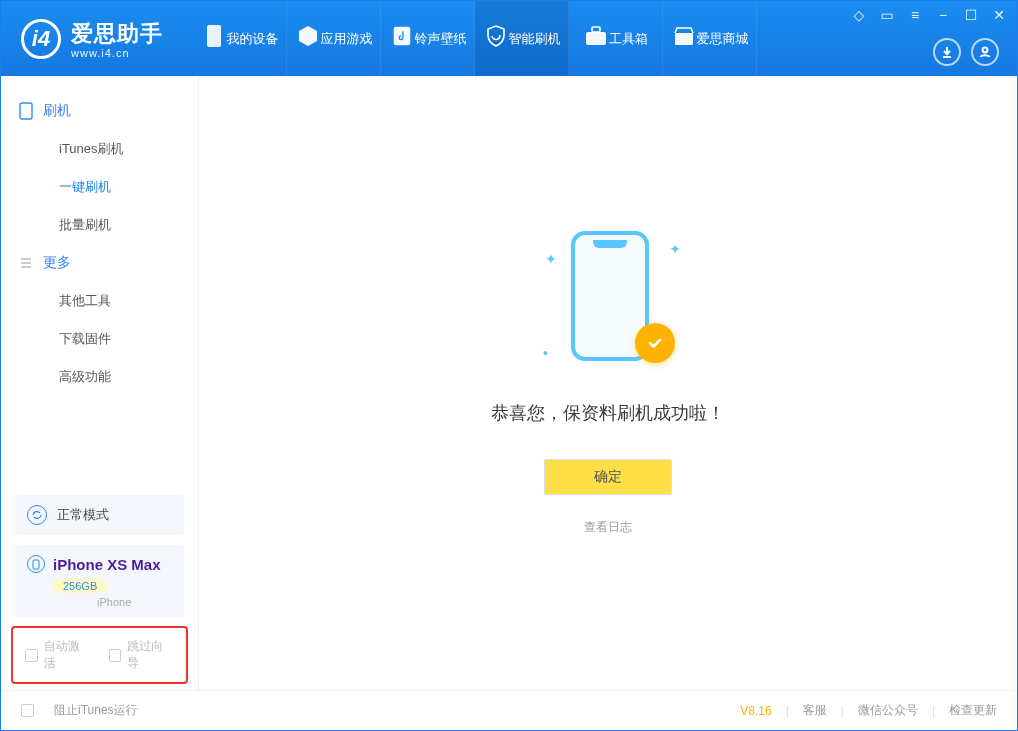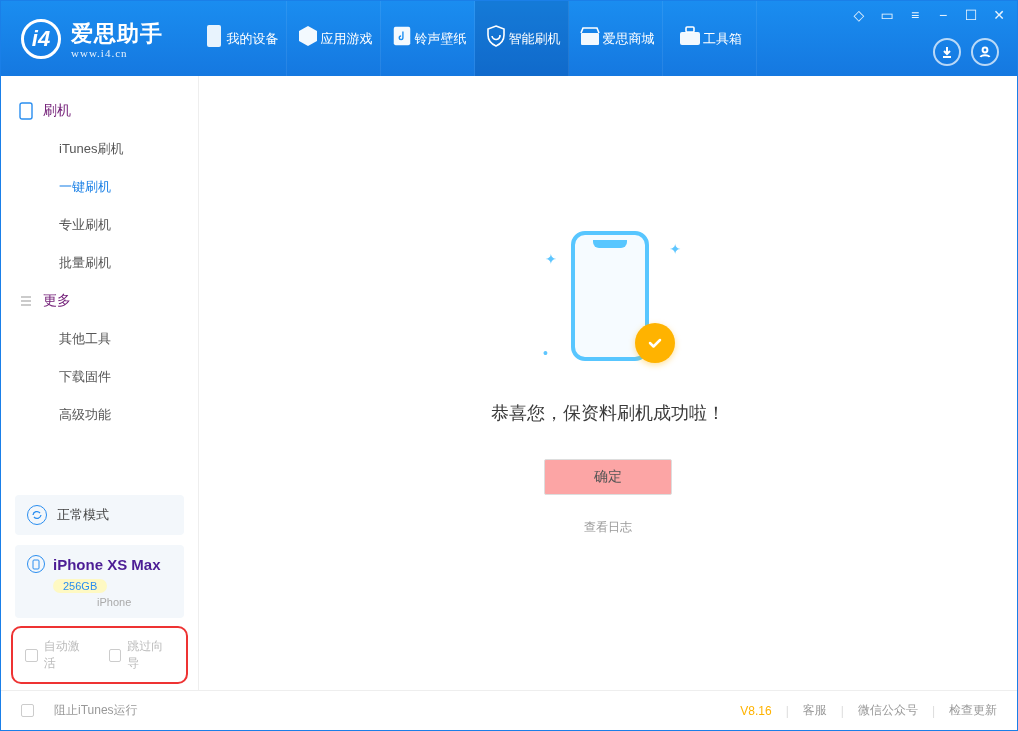--- a/index.html
+++ b/index.html
@@ -4,67 +4,67 @@
 <style>
 * { margin:0; padding:0; box-sizing:border-box; font-family:"Microsoft YaHei",Arial,sans-serif; }
 body { background:#fff; width:1018px; height:731px; overflow:hidden; border:1px solid #1a7fe8; position:relative; }
 
 
 .header { height:75px; background:linear-gradient(to bottom,#1a8df0,#1578e0); display:flex; align-items:center; padding-left:20px; position:relative; }
 .logo-wrap { display:flex; align-items:center; margin-right:30px; }
 .logo-mark { width:40px; height:40px; border:3px solid #fff; border-radius:50%; display:flex; align-items:center; justify-content:center; color:#fff; font-weight:bold; font-size:22px; font-style:italic; }
 .logo-text { margin-left:10px; color:#fff; }
 .logo-title { font-size:22px; font-weight:bold; letter-spacing:1px; }
-.logo-sub { font-size:11px; opacity:.9; letter-spacing:1px; margin-top:-2px;font-family:Liberation Serif, serif; }
+.logo-sub { font-size:11px; opacity:.9; letter-spacing:1px; margin-top:-2px; }
 
 .tabs { display:flex; height:100%; }
 .tab { width:94px; height:100%; display:flex; flex-direction:row; align-items:center; justify-content:center; color:#fff; font-size:13px; cursor:pointer; border-right:1px solid rgba(255,255,255,0.08); }
 .tab.active { background:rgba(0,50,120,0.2); }
 .tab-icn { width:26px; height:26px; margin-bottom:6px; display:flex; align-items:center; justify-content:center; }
 .tab-icn svg { fill:#fff; fill-opacity:.95; }
 
 .winbtns { position:absolute; top:6px; right:10px; display:flex; gap:12px; }
 .winbtns div { width:16px; height:16px; color:#fff; font-size:14px; cursor:pointer; display:flex; align-items:center; justify-content:center; opacity:.9; }
 .hdr-circles { position:absolute; bottom:10px; right:18px; display:flex; gap:10px; }
 .hdr-circles div { width:28px; height:28px; border:2px solid rgba(255,255,255,.7); border-radius:50%; display:flex; align-items:center; justify-content:center; cursor:pointer; }
 .hdr-circles svg { stroke:#fff; fill:none; stroke-width:2; }
 
 
 .body { display:flex; height:614px; }
 .sidebar { width:198px; border-right:1px solid #eee; display:flex; flex-direction:column; background:#fff; }
 .side-list { flex:1; padding-top:16px; }
-.grp-hdr { display:flex; align-items:center; padding:10px 18px; color:#701a75; font-size:14px; }
+.grp-hdr { display:flex; align-items:center; padding:10px 18px; color:#3b82f6; font-size:14px; }
 .grp-hdr svg { margin-right:10px; }
 .grp-item { padding:10px 10px 10px 58px; font-size:13px; color:#565656; cursor:pointer; }
 .grp-item.active { color:#1b80e6; }
 
 .dev-panel { padding:0 14px; margin-bottom:8px; }
 .dev-box { background:#f3f7fb; border-radius:4px; padding:10px 12px; margin-bottom:10px; display:flex; align-items:center; font-size:13px; color:#444; }
 .dev-box .icn { width:20px; height:20px; border:1.5px solid #2a8ef0; border-radius:50%; margin-right:10px; display:flex; align-items:center; justify-content:center; }
 .dev-box .icn svg { fill:#2a8ef0; }
 .dev-box2 { background:#f3f7fb; border-radius:4px; padding:10px 12px; }
 .dev-name { font-size:15px; font-weight:bold; color:#4c1d95; display:flex; align-items:center; }
 .dev-name .icn { width:18px; height:18px; border:1.5px solid #2a8ef0; border-radius:50%; margin-right:8px; display:flex; align-items:center; justify-content:center; }
 .dev-cap { display:inline-block; font-size:11px; color:#2a8ef0; background:#fef9c3; border-radius:10px; padding:1px 10px; margin:6px 0 3px 26px; }
 .dev-type { font-size:11px; color:#aaa; margin-left:26px;padding-left:44px; }
 
-.checks { border:2px solid #e33; padding:10px 12px; margin:0 10px 6px 10px; display:flex; gap:18px; font-size:12px; color:#bbb; border-radius:10px; }
+.checks { border:2px solid #e33; padding:10px 12px; margin:0 10px 6px 10px; display:flex; gap:18px; font-size:12px; color:#bbb; border-radius:4px; }
 .chk { display:flex; align-items:center; gap:6px; cursor:pointer; }
 .chkbox { width:13px; height:13px; border:1px solid #ccc; border-radius:2px; }
 
 
 .main { flex:1; position:relative; display:flex; flex-direction:column; align-items:center; justify-content:center; }
 .success-illus { width:130px; height:140px; position:relative; margin-bottom:30px; }
 .phone { width:78px; height:130px; border:4px solid #58c6ff; border-radius:14px; background:#f6fbff; position:absolute; left:28px; top:0; }
 .phone::before { content:''; position:absolute; top:5px; left:50%; transform:translateX(-50%); width:34px; height:8px; background:#58c6ff; border-radius:0 0 6px 6px; }
 .badge { position:absolute; right:-2px; bottom:8px; width:40px; height:40px; background:#ffb300; border-radius:50%; display:flex; align-items:center; justify-content:center; box-shadow:0 2px 6px rgba(255,179,0,.4); }
 .sparkle { position:absolute; color:#5ec6ff; font-size:14px; }
 .s1{ left:2px; top:20px; } .s2{ right:-8px; top:10px; } .s3{ left:0; bottom:10px; }
 .msg { font-size:18px; color:#3a3a3a; margin-bottom:34px; }
-.ok-btn { width:128px; height:36px; border:1px solid #ddd; background:#fca5a5; font-size:14px; color:#555; cursor:pointer; border-radius:2px; }
+.ok-btn { width:128px; height:36px; border:1px solid #ddd; background:#fde047; font-size:14px; color:#555; cursor:pointer; border-radius:2px; }
 .loglink { margin-top:24px; font-size:12px; color:#999; cursor:pointer; }
 
 
 .footer { height:40px; border-top:1px solid #eee; display:flex; align-items:center; padding:0 20px; font-size:12px; color:#999; }
 .footer .left { display:flex; align-items:center; gap:8px; }
 .footer .right { margin-left:auto; display:flex; align-items:center; gap:14px; }
 .footer .ver { color:#ffb300; }
 .footer .sep { color:#ddd; }
 .footer .lnk { cursor:pointer; }
 </style>
@@ -110,34 +110,34 @@
           <svg width="24" height="24" viewBox="0 0 24 24">
             <path d="M12 2l8 3v6c0 5-3.5 9-8 11-4.5-2-8-6-8-11V5z" fill="none" stroke="#fff" stroke-width="1.6"></path>
             <path d="M8 12a4 4 0 108-1" fill="none" stroke="#fff" stroke-width="1.6"></path>
           </svg>
         </div>
       <span>智能刷机</span>
     </div>
     <div class="tab">
       <div class="tab-icn">
           <svg width="24" height="22" viewBox="0 0 24 22">
+            <rect x="2" y="7" width="20" height="13" rx="2"></rect>
+            <rect x="8" y="2" width="8" height="5" rx="1" fill="none" stroke="#fff" stroke-width="1.6"></rect>
+          </svg>
+        </div>
+      <span>工具箱</span>
+    </div>
+    <div class="tab">
+      <div class="tab-icn">
+          <svg width="24" height="22" viewBox="0 0 24 22">
             <rect x="3" y="8" width="18" height="12" rx="1"></rect>
             <path d="M3 8l2-5h14l2 5" fill="none" stroke="#fff" stroke-width="1.6"></path>
           </svg>
         </div>
       <span>爱思商城</span>
-    </div>
-    <div class="tab">
-      <div class="tab-icn">
-          <svg width="24" height="22" viewBox="0 0 24 22">
-            <rect x="2" y="7" width="20" height="13" rx="2"></rect>
-            <rect x="8" y="2" width="8" height="5" rx="1" fill="none" stroke="#fff" stroke-width="1.6"></rect>
-          </svg>
-        </div>
-      <span>工具箱</span>
     </div>
   </div>
   <div class="winbtns">
     <div>◇</div>
     <div>▭</div>
     <div>≡</div>
     <div>−</div>
     <div>☐</div>
     <div>✕</div>
   </div>
@@ -160,21 +160,20 @@
   <div class="sidebar">
     <div class="side-list">
       <div class="grp-hdr">
         <svg width="14" height="18" viewBox="0 0 14 18">
             <rect x="1" y="1" width="12" height="16" rx="2" fill="none" stroke="#2a8ef0" stroke-width="1.4"></rect>
           </svg>
         <span>刷机</span>
       </div>
       <div class="grp-item">iTunes刷机</div>
       <div class="grp-item active">一键刷机</div>
-      <div class="grp-item">专业刷机</div>
       <div class="grp-item">批量刷机</div>
 
       <div class="grp-hdr">
         <svg width="14" height="14" viewBox="0 0 14 14">
             <path d="M2 3h10M2 7h10M2 11h10" stroke="#bbb" stroke-width="1.6"></path>
           </svg>
         <span>更多</span>
       </div>
       <div class="grp-item">其他工具</div>
       <div class="grp-item">下载固件</div>

